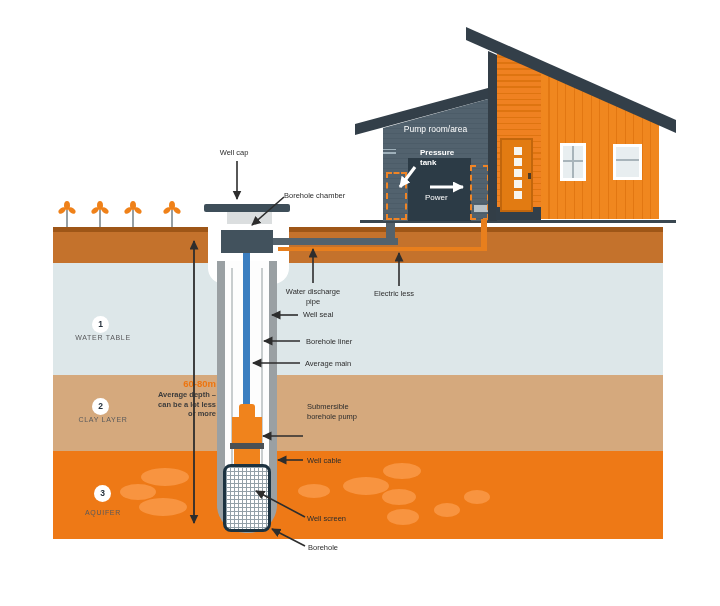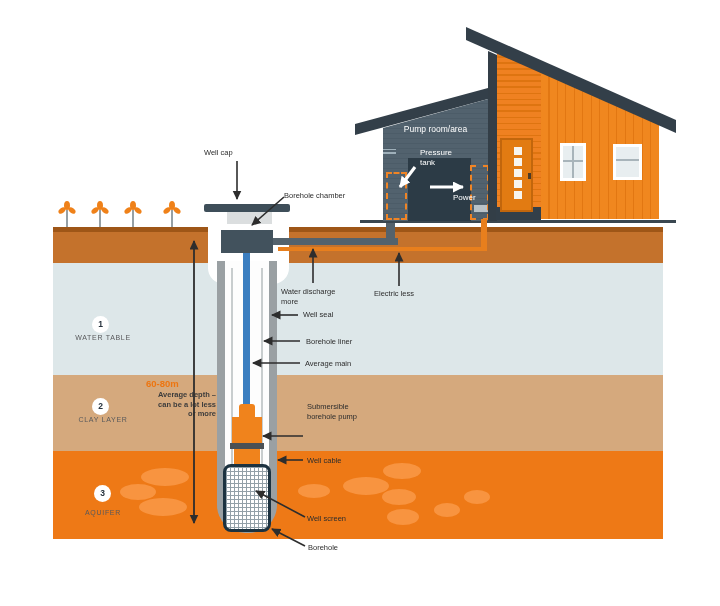--- a/index.html
+++ b/index.html
@@ -1,20 +1,20 @@
 <!DOCTYPE html>
 <html><head>
 <meta charset="utf-8">
 <style>
   * { margin:0; padding:0; box-sizing:border-box; }
   body { background:#ffffff; font-family:"Liberation Sans", sans-serif; }
   .stage { position:relative; width:720px; height:606px; background:#fff; overflow:hidden; }
   .abs { position:absolute;font-weight:bold; }
   .lbl { position:absolute; font-size:7.5px; line-height:1.3; color:#2d2d2d; white-space:pre-line; }
-  .lbl-c { }
+  .lbl-c { text-align:center; }
   .lbl-w { position:absolute; color:#ffffff; white-space:pre-line; }
   .layer-name { position:absolute; width:86px; text-align:center; font-size:7px; letter-spacing:0.7px; color:#58595b; }
   .badge { position:absolute; width:17px; height:17px; border-radius:50%; background:#ffffff;
            color:#25313c; font-size:8.5px; font-weight:bold; line-height:17px; text-align:center; }
   .arrows { position:absolute; left:0; top:0; pointer-events:none; }
   .plant { position:absolute; width:18px; height:26px; }
   .plant .stem { position:absolute; left:8px; top:9px; width:2px; height:17px; background:#96a0a5; }
   .plant .bud  { position:absolute; left:6px; top:0;  width:6px; height:9px; border-radius:50%; background:#ef8119; }
   .plant .lf-l { position:absolute; left:0;  top:7px; width:8px; height:5px; border-radius:50%; background:#ef8119; transform:rotate(-38deg); }
   .plant .lf-r { position:absolute; left:10px;top:7px; width:8px; height:5px; border-radius:50%; background:#ef8119; transform:rotate(38deg); }
@@ -118,43 +118,43 @@
   <div class="abs" style="left:481px;top:219px;width:6px;height:32px;background:#e87f1d;"></div>
   <div class="abs" style="left:278px;top:247px;width:209px;height:4px;background:#e87f1d;"></div>
 
   <div class="badge" style="left:92px;top:316px;">1</div>
   <div class="layer-name" style="left:60px;top:334px;">WATER TABLE</div>
   <div class="badge" style="left:92px;top:398px;">2</div>
   <div class="layer-name" style="left:60px;top:416px;">CLAY LAYER</div>
   <div class="badge" style="left:94px;top:485px;">3</div>
   <div class="layer-name" style="left:60px;top:509px;">AQUIFER</div>
 
-  <div class="abs" style="left:146px;top:378px;width:70px;font-size:9.5px;font-weight:bold;color:#ed7510;">60-80m</div>
+  <div class="abs" style="left:146px;top:378px;width:70px;text-align:right;font-size:9.5px;font-weight:bold;color:#ed7510;">60-80m</div>
   <div class="abs" style="left:116px;top:390px;width:100px;text-align:right;font-size:7.5px;line-height:1.28;color:#3c3c3c;white-space:pre-line;">Average depth –
 can be a lot less
 or more</div>
 
   <div class="lbl lbl-c" style="left:204px;top:148px;width:60px;">Well cap</div>
   <div class="lbl" style="left:284px;top:191px;">Borehole chamber</div>
   <div class="lbl lbl-c" style="left:281px;top:287px;width:64px;">Water discharge
-more</div>
+pipe</div>
   <div class="lbl" style="left:374px;top:289px;">Electric less</div>
   <div class="lbl" style="left:303px;top:310px;">Well seal</div>
   <div class="lbl" style="left:306px;top:337px;">Borehole liner</div>
   <div class="lbl" style="left:305px;top:359px;">Average main</div>
   <div class="lbl" style="left:307px;top:402px;">Submersible
 borehole pump</div>
   <div class="lbl" style="left:307px;top:456px;">Well cable</div>
   <div class="lbl" style="left:307px;top:514px;">Well screen</div>
   <div class="lbl" style="left:308px;top:543px;">Borehole</div>
 
   <div class="lbl-w" style="left:383px;top:124px;width:105px;text-align:center;font-size:8.5px;">Pump room/area</div>
-  <div class="lbl-w" style="left:420px;top:148px;font-size:8px;line-height:1.2;">Pressure
+  <div class="lbl-w" style="left:420px;top:148px;font-size:8px;line-height:1.2;font-weight:bold;">Pressure
 tank</div>
-  <div class="lbl-w" style="left:425px;top:193px;font-size:8px;margin-left:28px;">Power</div>
+  <div class="lbl-w" style="left:425px;top:193px;font-size:8px;">Power</div>
 
   <svg class="arrows" width="720" height="606" viewBox="0 0 720 606">
     <defs>
       <marker id="ad" markerUnits="userSpaceOnUse" markerWidth="10" markerHeight="10" refX="8.5" refY="4.5" orient="auto">
         <path d="M0,0 L9.5,4.5 L0,9 Z" fill="#2d2d2d"></path>
       </marker>
       <marker id="adr" markerUnits="userSpaceOnUse" markerWidth="10" markerHeight="10" refX="8.5" refY="4.5" orient="auto-start-reverse">
         <path d="M0,0 L9.5,4.5 L0,9 Z" fill="#2d2d2d"></path>
       </marker>
       <marker id="aw" markerUnits="userSpaceOnUse" markerWidth="12" markerHeight="12" refX="10" refY="5.5" orient="auto">

